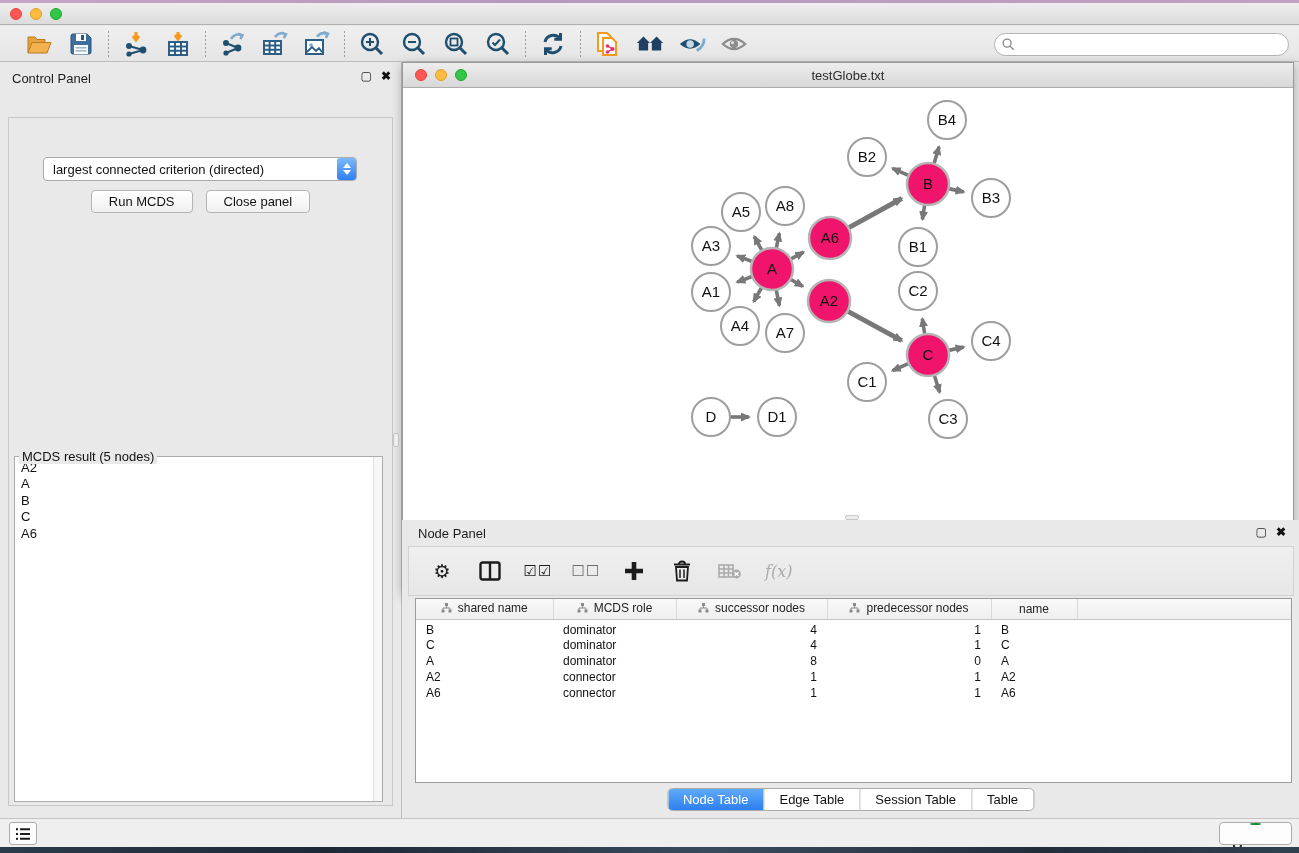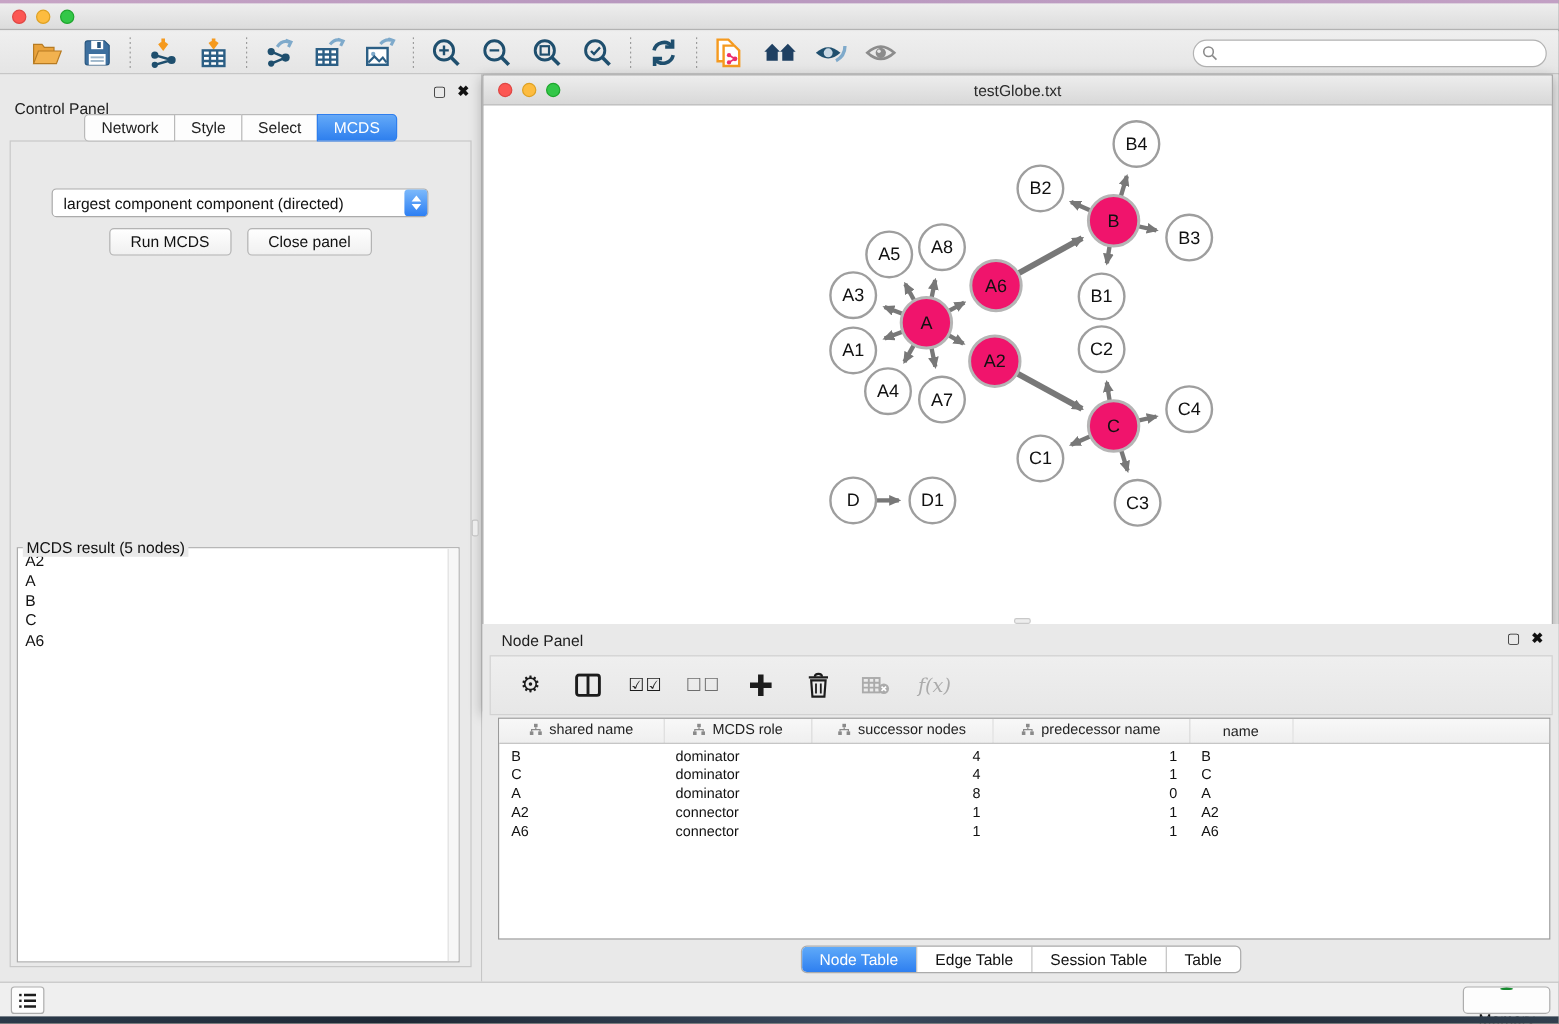--- a/index.html
+++ b/index.html
@@ -38,21 +38,21 @@
   .control-panel { position:absolute; left:0; top:62px; width:401px; height:756px; background:#E9E9E9; }
   .pane-divider-v { position:absolute; left:401px; top:62px; width:1px; height:756px; background:#BDBDBD; }
   .grip-v { position:absolute; left:393px; top:433px; width:6px; height:14px; border:1px solid #C4C4C4;
     background:#EDEDED; border-radius:2px; }
   .grip-h { position:absolute; left:845px; top:515px; width:14px; height:5px; border:1px solid #C9C9C9;
     background:#EDEDED; border-radius:2px; }
   .right-bg { position:absolute; left:402px; top:62px; width:897px; height:756px; background:#E6E6E6; }
 
   
   .cp-header { position:absolute; left:0; top:0; width:100%; height:30px; }
-  .cp-title { position:absolute; left:12px; top:9px; font-size:13px; color:#1d1d1d;margin-top:12px; }
+  .cp-title { position:absolute; left:12px; top:9px; font-size:13px; color:#1d1d1d; }
   .panel-btns { position:absolute; right:10px; top:8px; display:flex; gap:9px; align-items:center; }
   .pb-float { font-size:12px; color:#222; line-height:1; }
   .pb-close { font-size:12px; color:#111; font-weight:bold; line-height:1; }
   .cp-tabs { position:absolute; left:0; top:33px; width:100%; display:flex; justify-content:center; z-index:2; }
   .cp-tab { background:#FDFDFD; border:1px solid #B9B9B9; margin-left:-1px; padding:3px 13px;
     font-size:13px; color:#222; }
   .cp-tab:first-child { border-radius:4px 0 0 4px; margin-left:0; }
   .cp-tab.active { background:linear-gradient(#63A9F8,#2E7FEE); color:#fff; border-color:#2E7FEE;
     border-radius:4px; position:relative; z-index:3; }
   .cp-tab:last-child { border-radius:0 4px 4px 0; }
@@ -309,29 +309,23 @@
   </div>
 
   <div class="control-panel">
     <div class="cp-header">
       <div class="cp-title">Control Panel</div>
       <div class="panel-btns">
         <span class="pb-float">▢</span>
         <span class="pb-close">✖</span>
       </div>
     </div>
-    <div class="cp-tabs" id="cp-tabs">
-        <div class="cp-tab">Network</div>
-        <div class="cp-tab">Style</div>
-        <div class="cp-tab">Select</div>
-        <div class="cp-tab active">MCDS</div>
-      </div>
     <div class="cp-body">
       <div class="dropdown">
-        <span class="dd-text">largest component component (directed)</span>
+        <span class="dd-text">largest connected criterion (directed)</span>
         <span class="dd-stepper">
             <span class="dd-up"></span>
             <span class="dd-down"></span>
           </span>
       </div>
       <div class="cp-buttons">
         <button class="mac-btn">Run MCDS</button>
         <button class="mac-btn">Close panel</button>
       </div>
       <div class="mcds-fieldset">
@@ -570,21 +564,21 @@
                   </svg>
                   <span>successor nodes</span>
                 </span></th>
               <th><span class="th-inner">
                   <svg width="11" height="10" viewBox="0 0 11 10" style="flex:none;">
                     <rect x="4" y="0" width="3" height="3" fill="#8a8a8a"></rect>
                     <rect x="0.5" y="6.5" width="3" height="3" fill="#8a8a8a"></rect>
                     <rect x="7.5" y="6.5" width="3" height="3" fill="#8a8a8a"></rect>
                     <path d="M5.5 3 v2 M2 6.5 v-1.5 h7 v1.5" stroke="#8a8a8a" fill="none"></path>
                   </svg>
-                  <span>predecessor name</span>
+                  <span>predecessor nodes</span>
                 </span></th>
               <th><span class="th-inner">
                   <span>name</span>
                 </span></th>
               <th><span class="th-inner">
                   <span></span>
                 </span></th>
             </tr>
           </thead>
         <tbody id="tbl-body">

